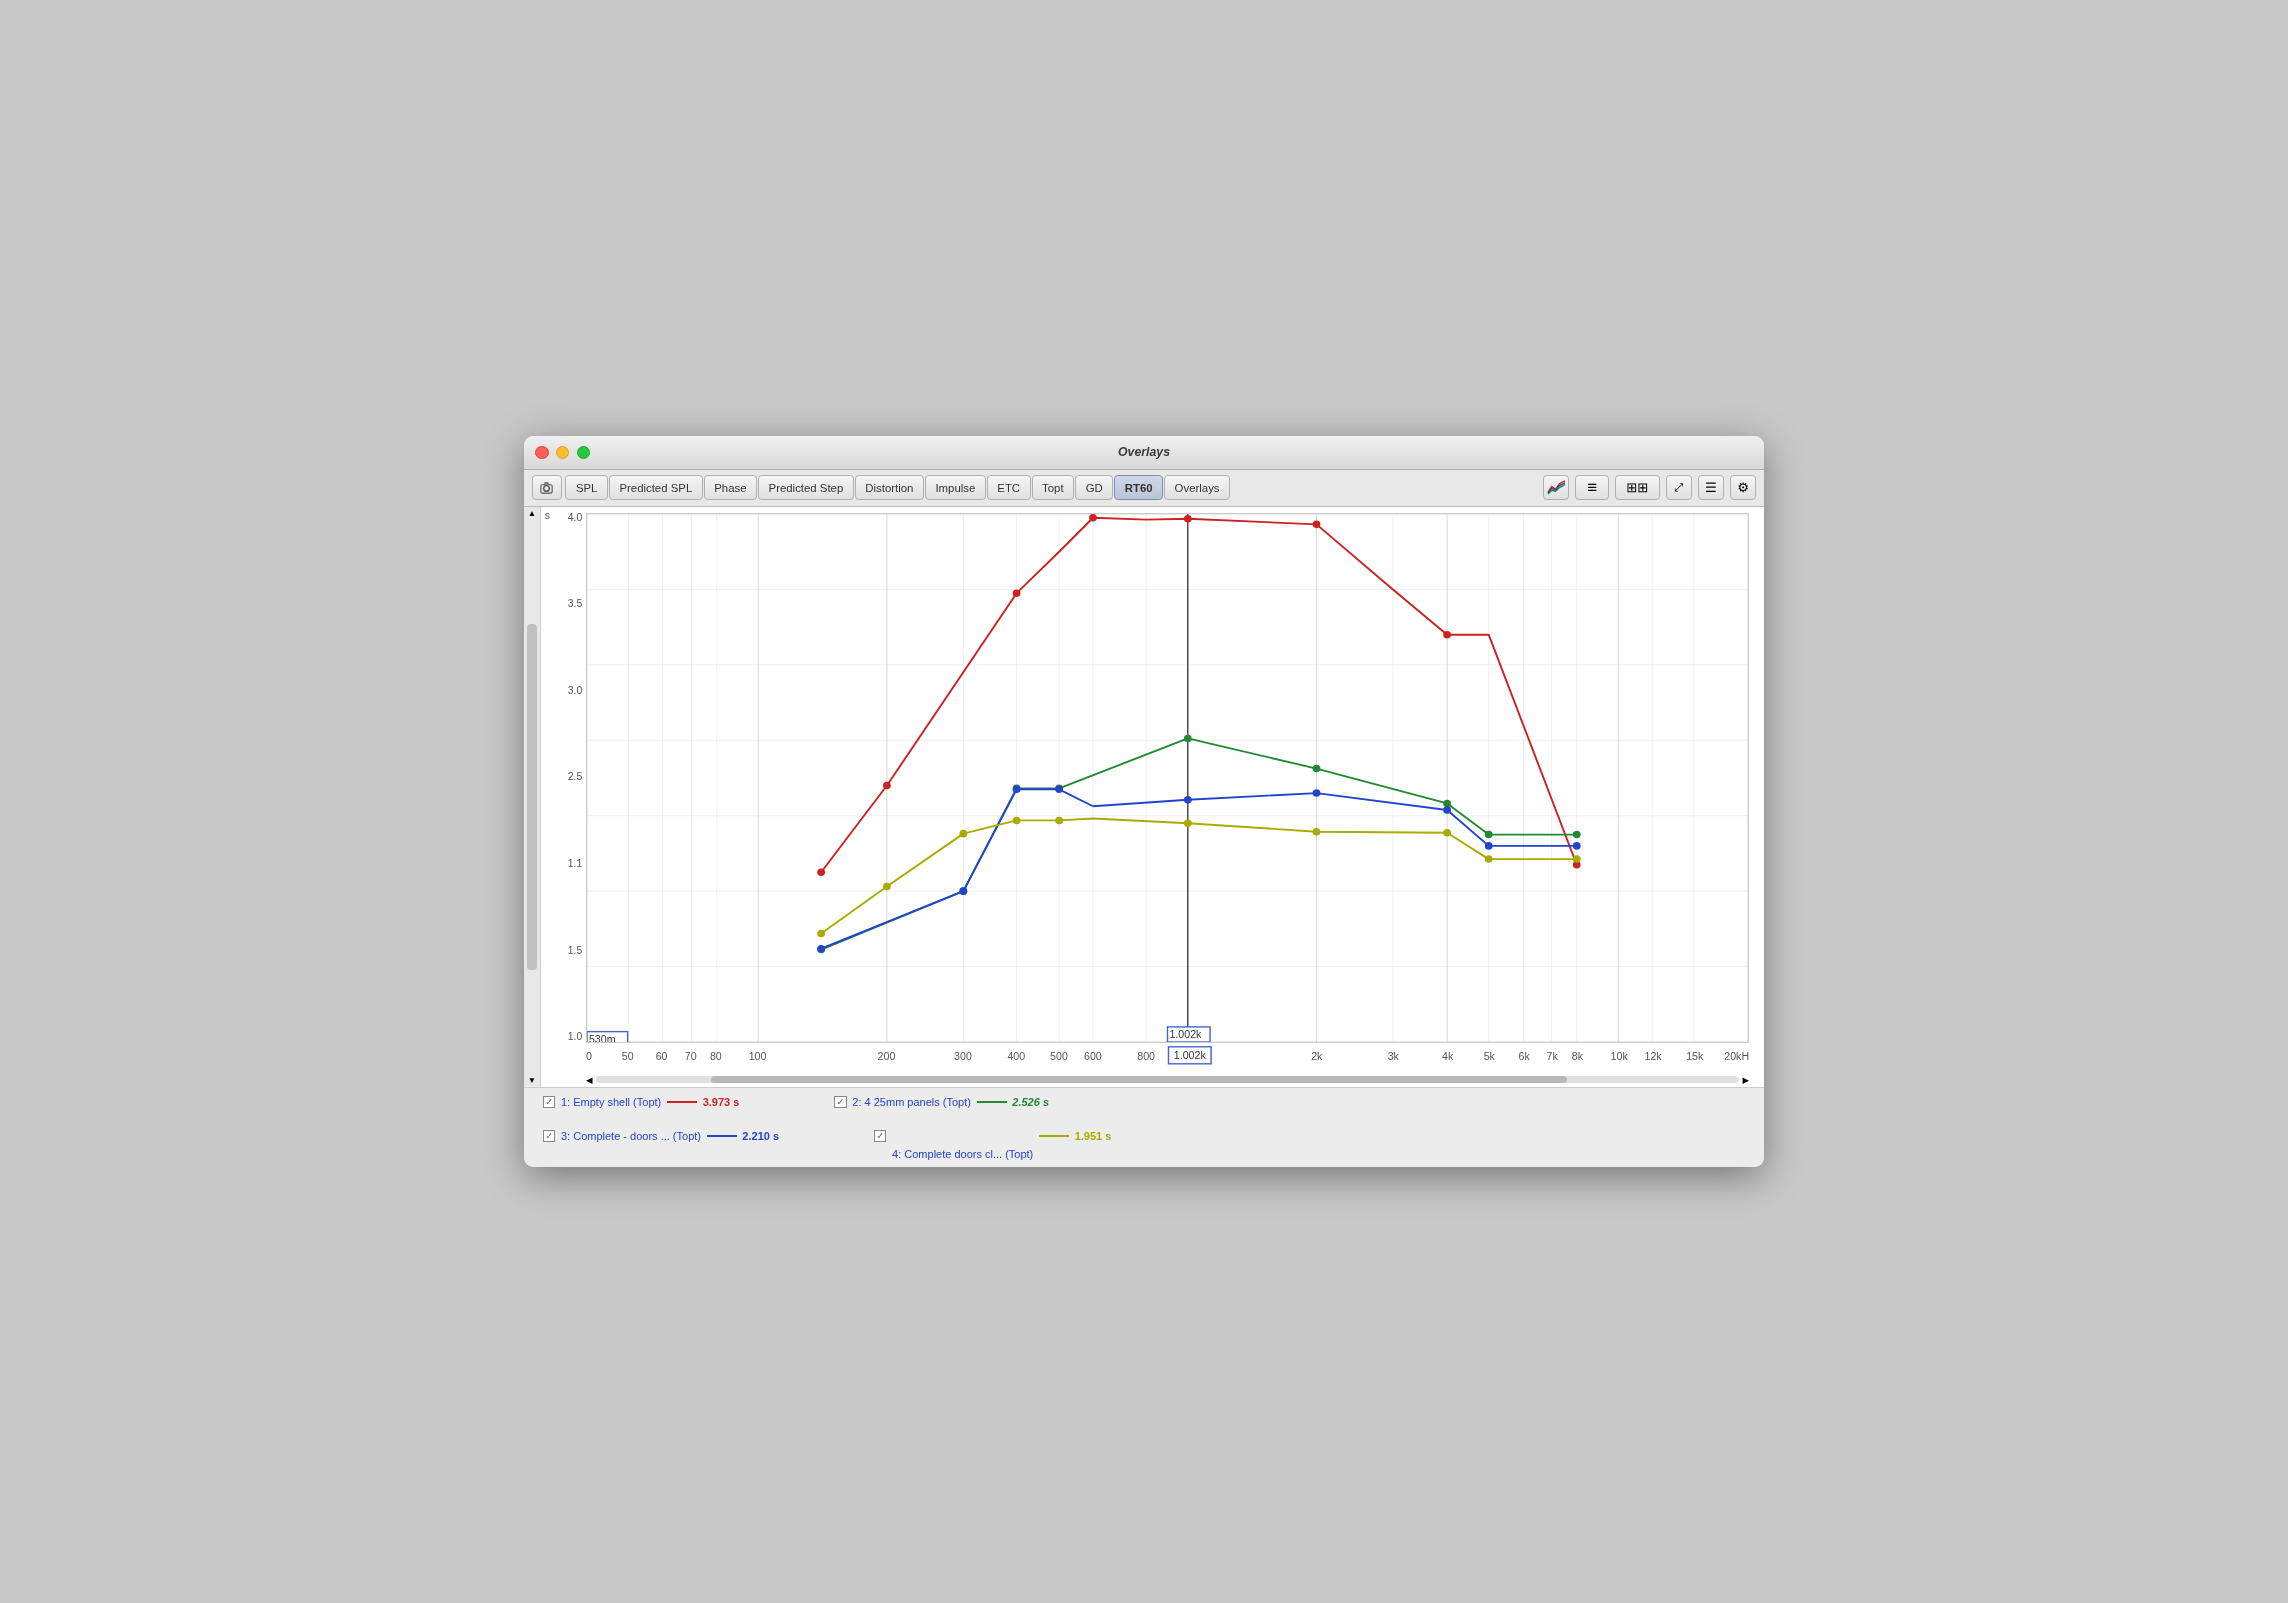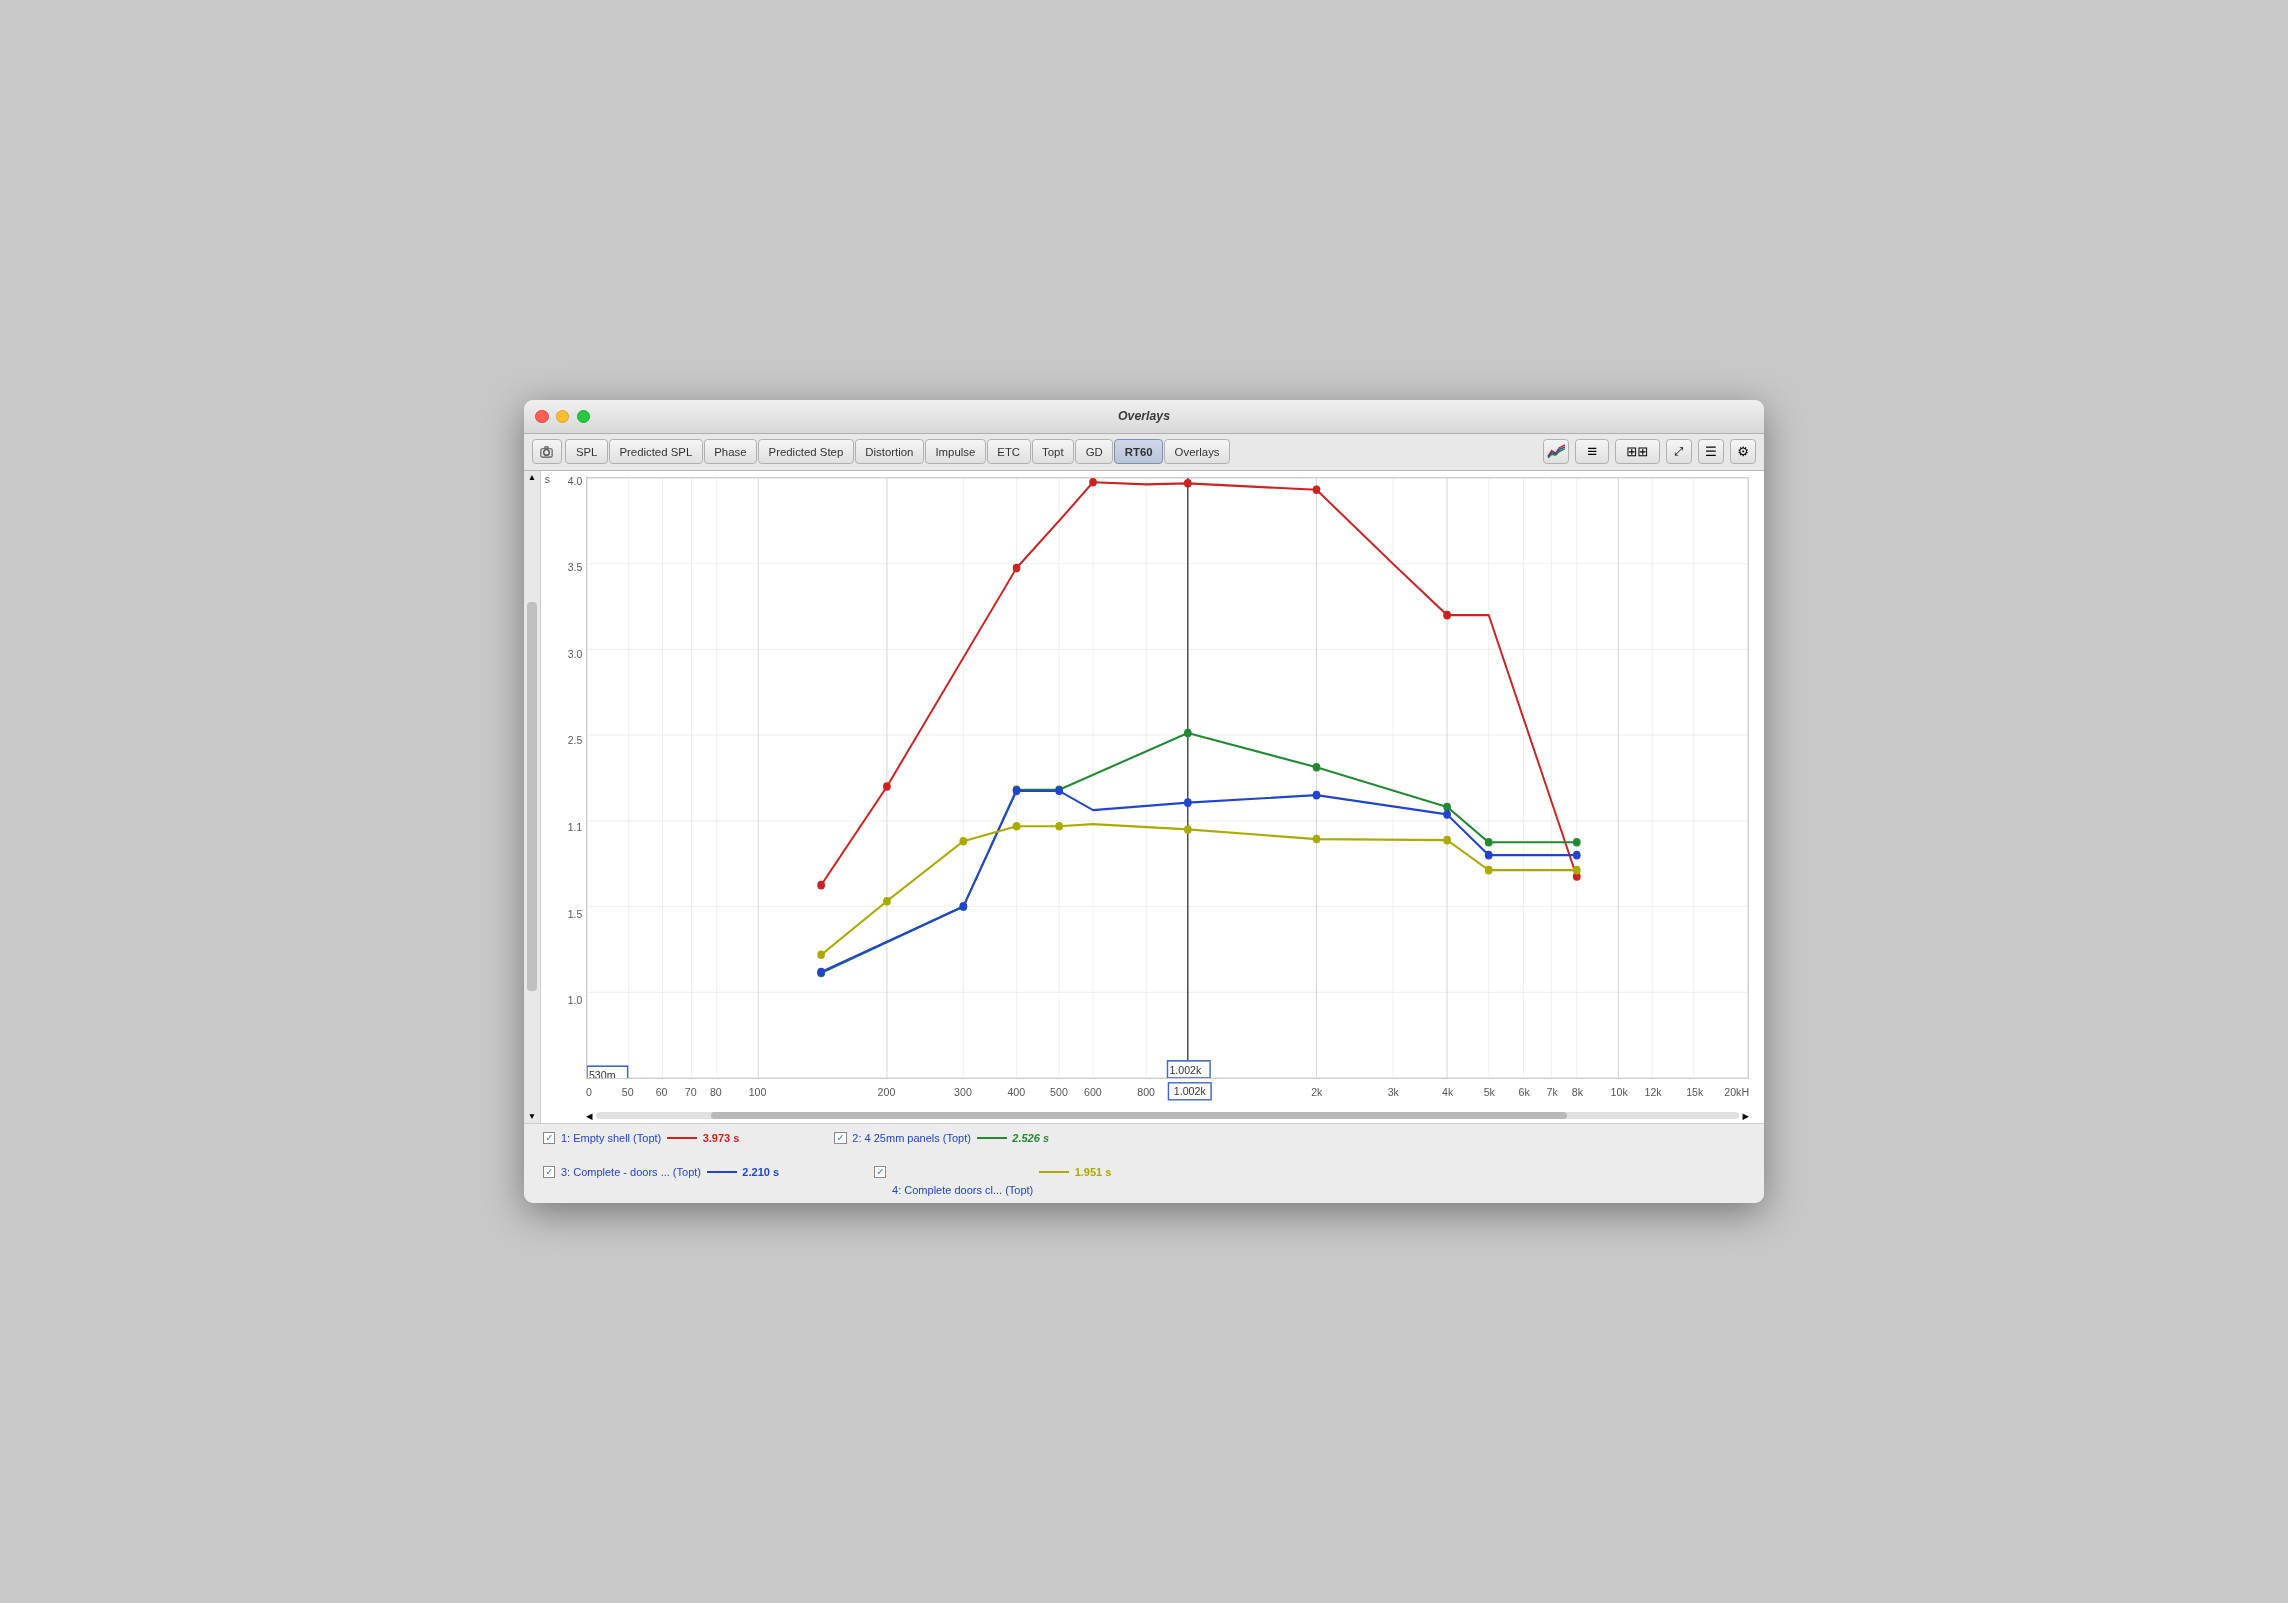--- a/index.html
+++ b/index.html
@@ -107,21 +107,21 @@
     }
     .chart-area {
       background: #fff;
       position: relative;
       margin: 0;
       padding: 0;
     }
     .chart-inner {
       position: relative;
       width: calc(100% - 19px);
-      height: 602px;
+      height: 530px;
       border: 0.9px solid #ccc;
       background: #a3a3a3;
       overflow: hidden;
     }
     .legend-area {
       background: #ececec;
       padding: 7.6px 19px;
       border-top: 0.9px solid #ccc;
       display: flex;
       flex-direction: column;

